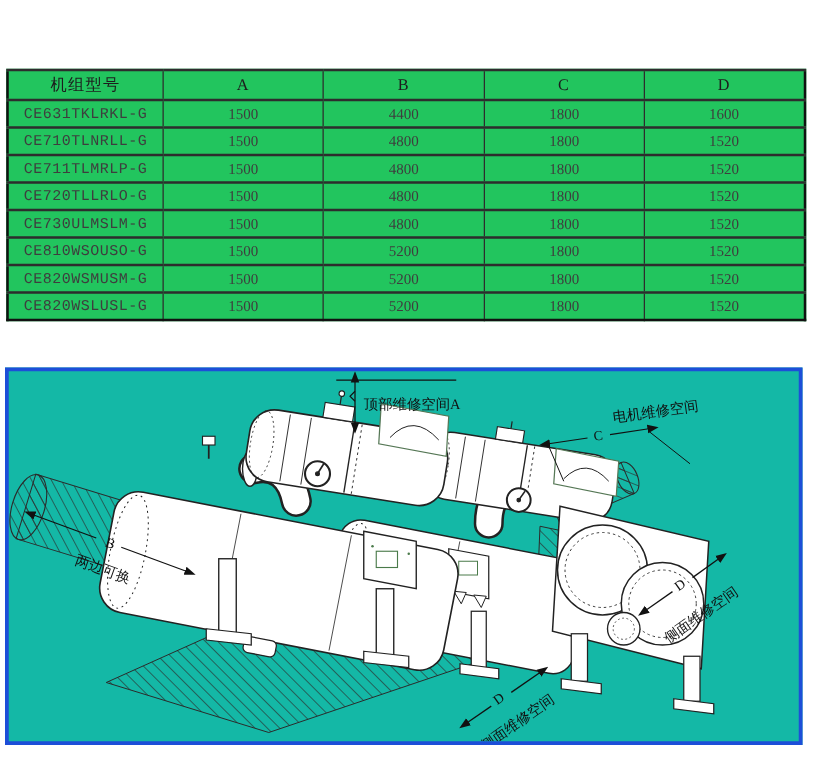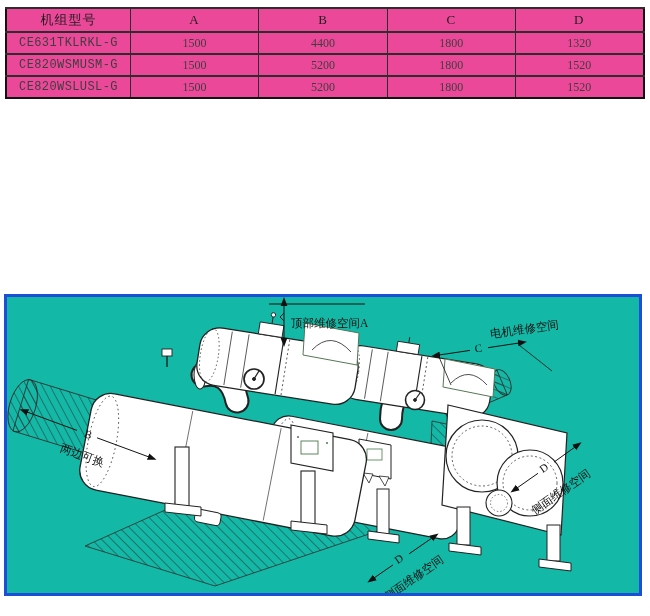--- a/index.html
+++ b/index.html
@@ -5,21 +5,21 @@
   html,body{margin:0;padding:0;}
   body{
     width:650px;height:616px;position:relative;background:#ffffff;
     font-family:"Liberation Serif","DejaVu Serif",serif;
     -webkit-font-smoothing:antialiased;
   }
   
   .table-wrap{position:absolute;left:5px;top:7px;width:640px;}
   table.spec{
     width:100%;border-collapse:collapse;table-layout:fixed;
-    border:2px solid #111;background:#ec4899;
+    border:2px solid #111;background:#22c55e;margin-top:48px;
   }
   table.spec th, table.spec td{
     border:1px solid #2d2d2d;
     border-top-width:2px;
     text-align:center;vertical-align:middle;
     height:20px;padding:0 2px;
     font-size:12px;color:#3e3e3e;
     white-space:nowrap;overflow:hidden;
   }
   table.spec thead th{
@@ -55,21 +55,56 @@
           <th>C</th>
           <th>D</th>
         </tr>
     </thead>
     <tbody>
         <tr>
           <td>CE631TKLRKL-G</td>
           <td>1500</td>
           <td>4400</td>
           <td>1800</td>
-          <td>1320</td>
+          <td>1600</td>
+        </tr>
+        <tr>
+          <td>CE710TLNRLL-G</td>
+          <td>1500</td>
+          <td>4800</td>
+          <td>1800</td>
+          <td>1520</td>
+        </tr>
+        <tr>
+          <td>CE711TLMRLP-G</td>
+          <td>1500</td>
+          <td>4800</td>
+          <td>1800</td>
+          <td>1520</td>
+        </tr>
+        <tr>
+          <td>CE720TLLRLO-G</td>
+          <td>1500</td>
+          <td>4800</td>
+          <td>1800</td>
+          <td>1520</td>
+        </tr>
+        <tr>
+          <td>CE730ULMSLM-G</td>
+          <td>1500</td>
+          <td>4800</td>
+          <td>1800</td>
+          <td>1520</td>
+        </tr>
+        <tr>
+          <td>CE810WSOUSO-G</td>
+          <td>1500</td>
+          <td>5200</td>
+          <td>1800</td>
+          <td>1520</td>
         </tr>
         <tr>
           <td>CE820WSMUSM-G</td>
           <td>1500</td>
           <td>5200</td>
           <td>1800</td>
           <td>1520</td>
         </tr>
         <tr>
           <td>CE820WSLUSL-G</td>

